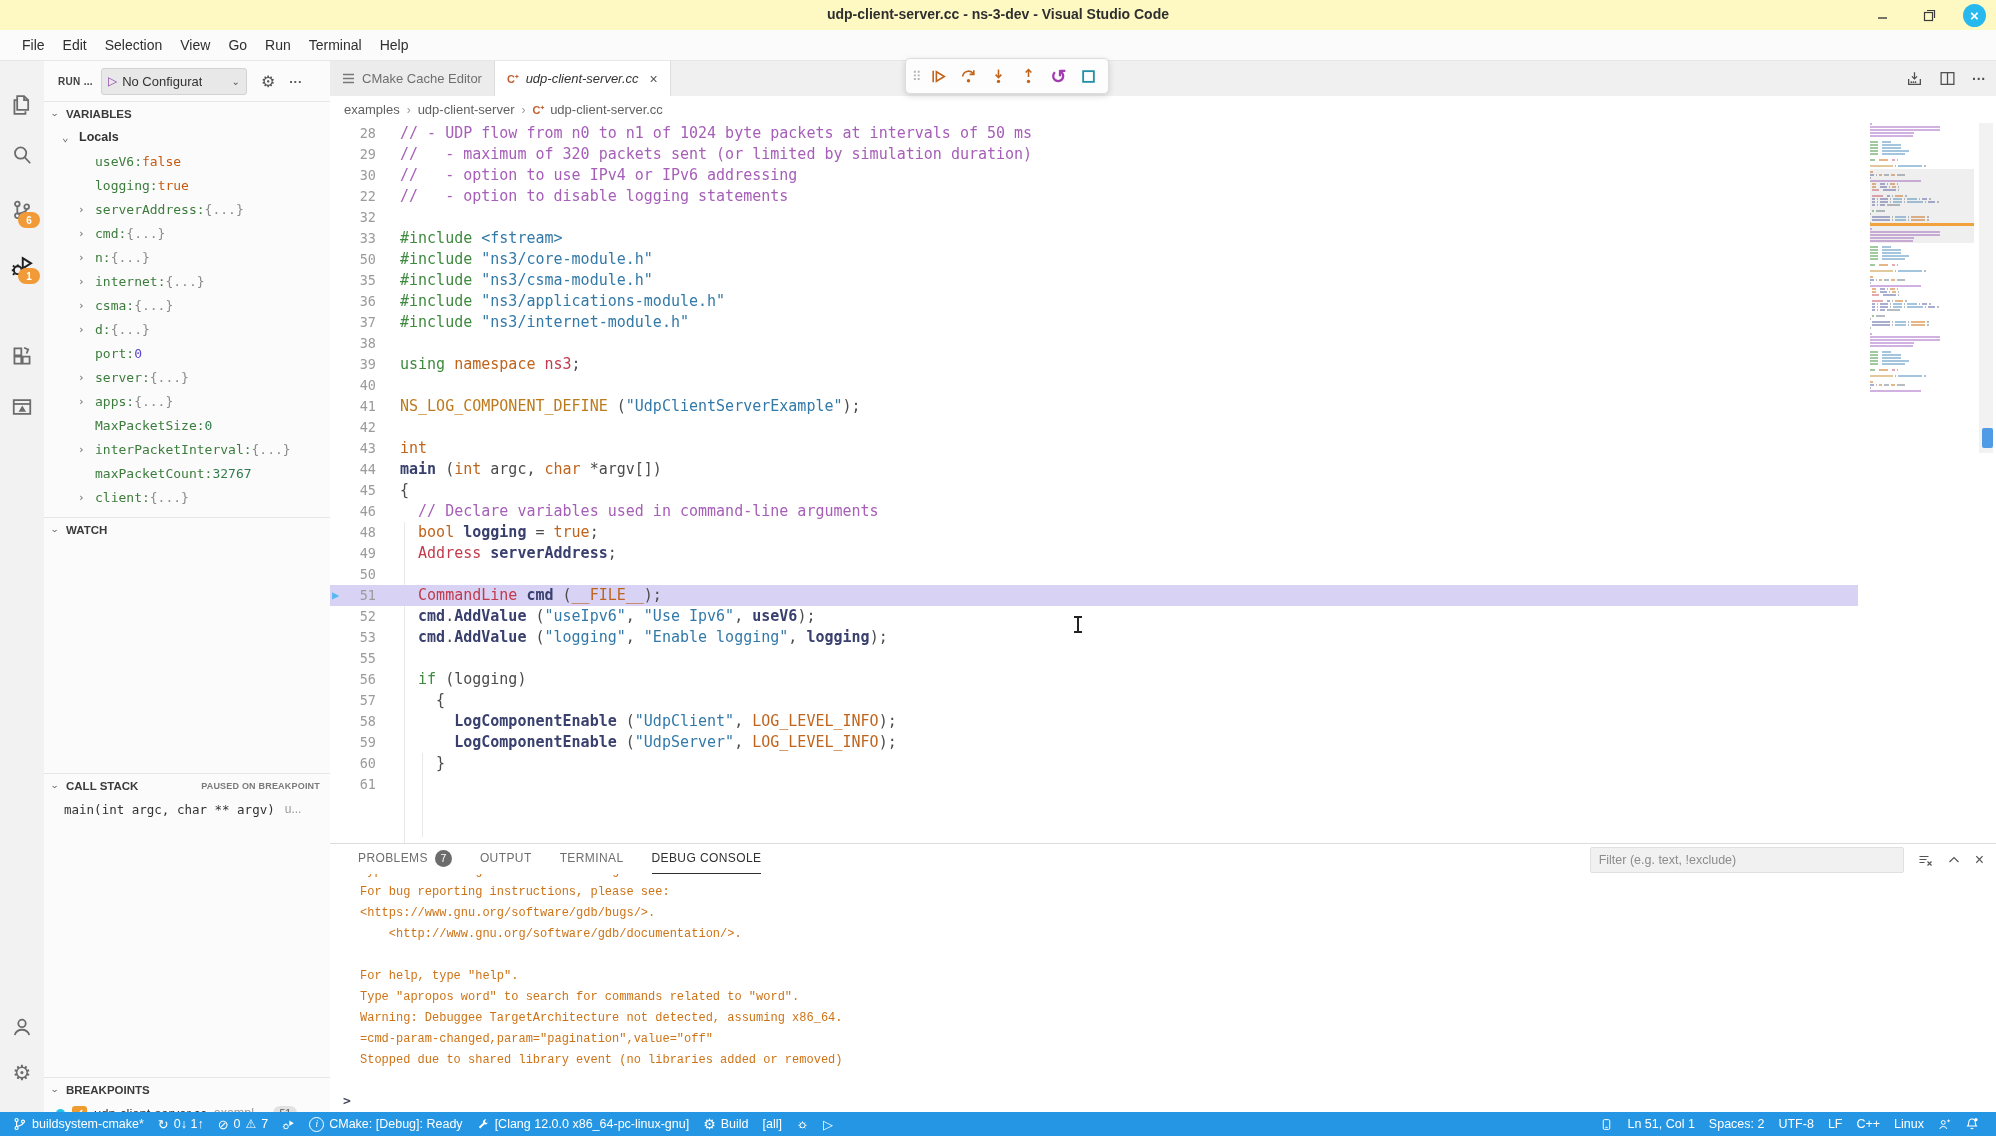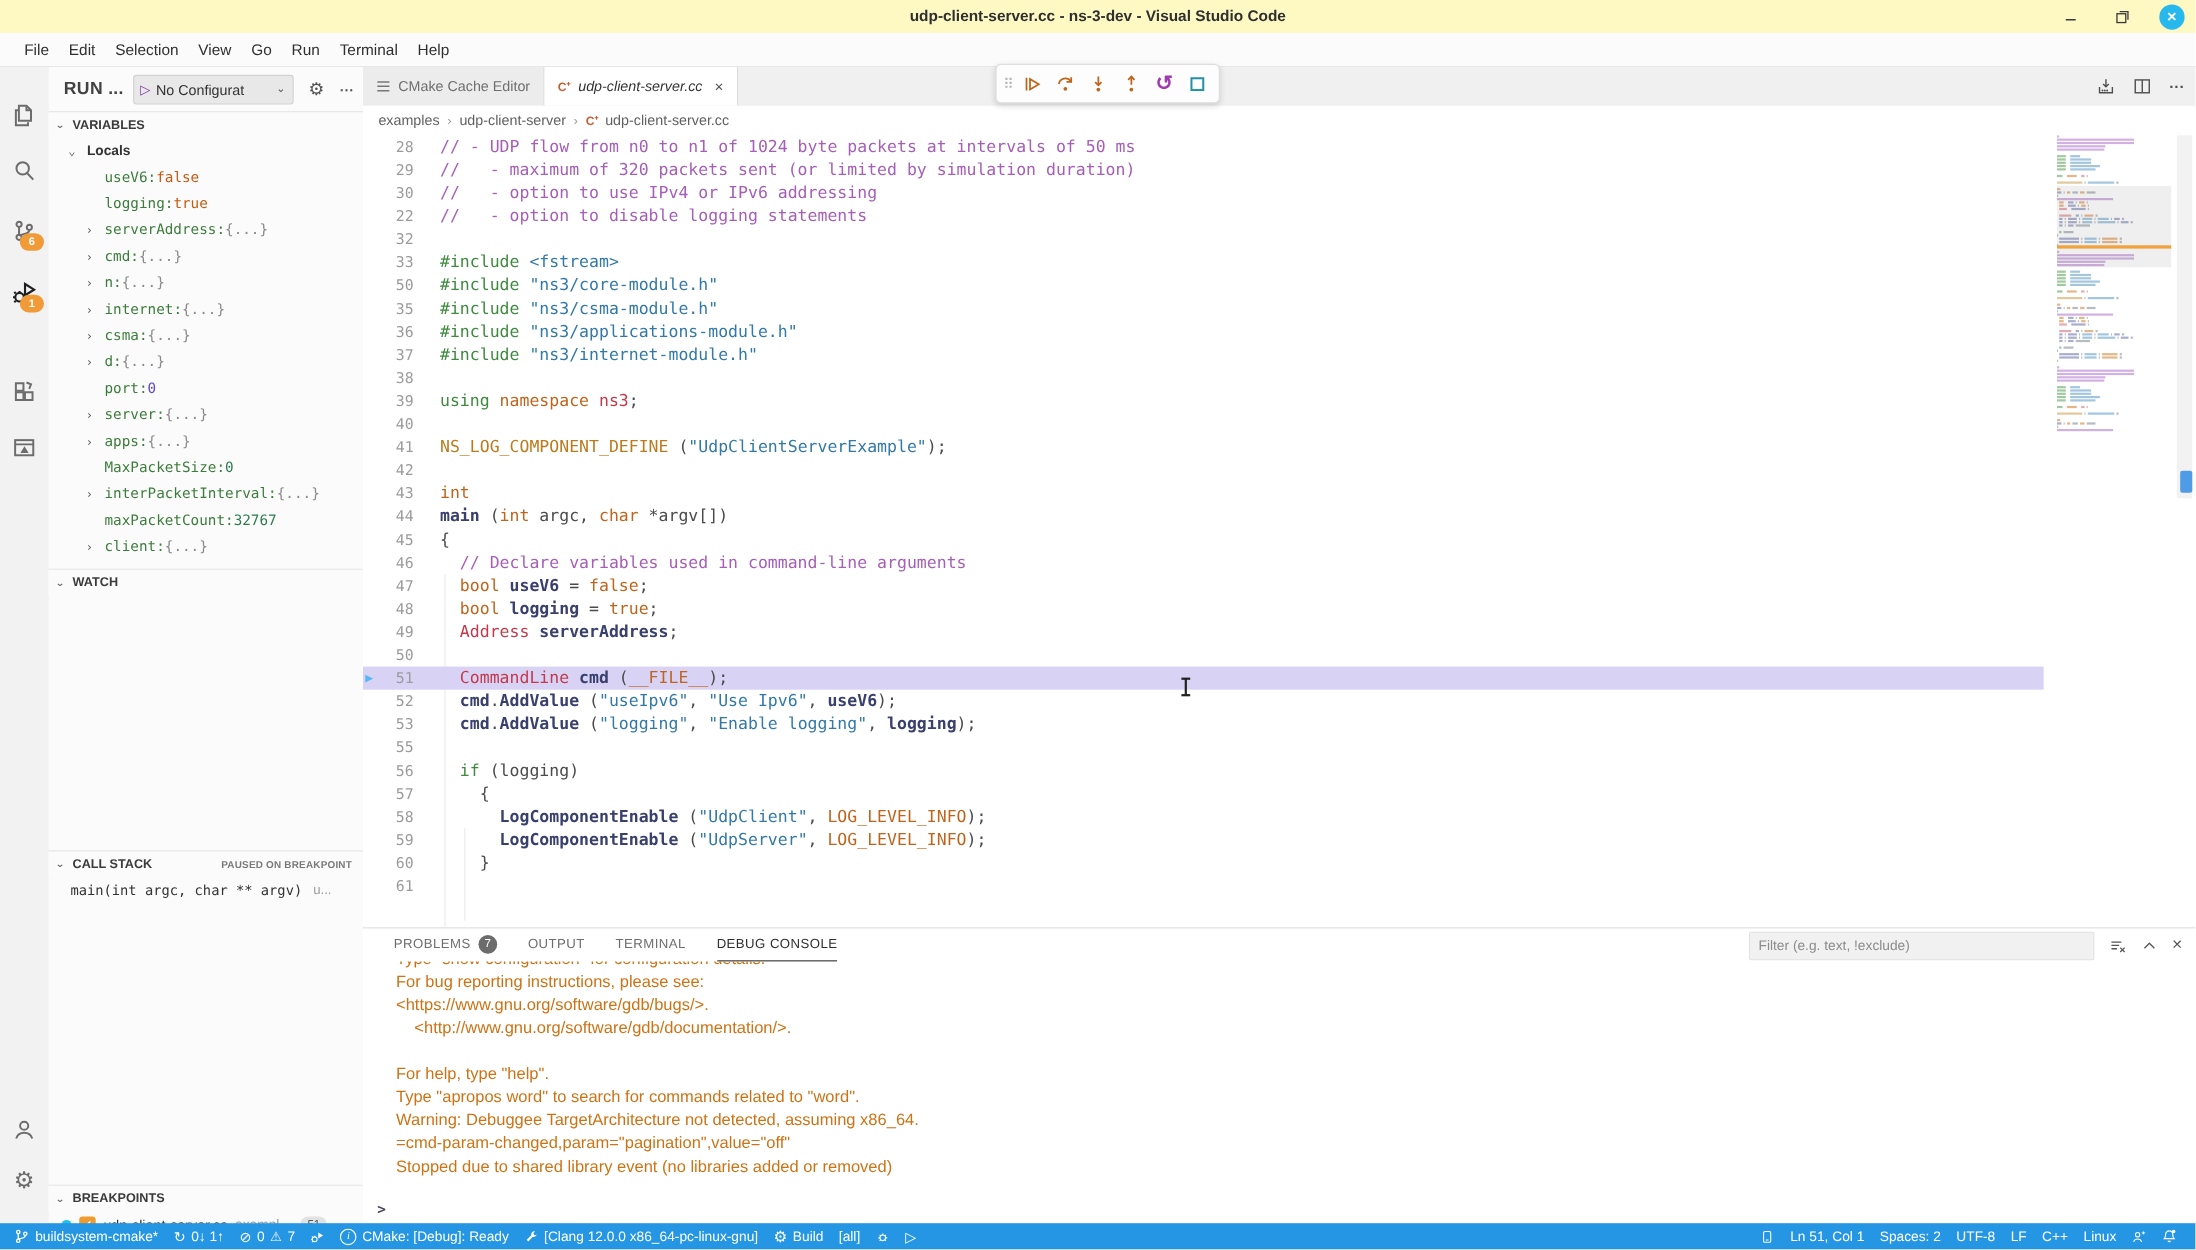--- a/index.html
+++ b/index.html
@@ -22,21 +22,21 @@
   
   .activitybar{position:absolute;top:61px;left:0;width:44px;bottom:24px;background:#f2f2f2;border-right:1px solid #e5e5e5}
   .act-item{position:absolute;left:0;width:44px;height:44px;display:flex;align-items:center;justify-content:center;color:#6c6c6c}
   .act-item.active{color:#1f1f1f}
   .act-item svg{stroke:currentColor;fill:none;stroke-width:1.3}
   .act-badge{position:absolute;right:4px;bottom:4px;min-width:16px;height:16px;border-radius:9px;background:#f09a38;color:#fff;font-size:10px;font-weight:bold;display:flex;align-items:center;justify-content:center;padding:0 3px}
 
   
   .sidebar{position:absolute;top:61px;left:44px;width:286px;bottom:24px;background:#fbfbfb;border-right:1px solid #e5e5e5;font-size:13px}
   .run-header{position:absolute;top:0;left:0;right:0;height:40px;display:flex;align-items:center;padding:0 8px 0 14px}
-  .run-title{font-size:16px;font-weight:bold;color:#424242;letter-spacing:.3px;margin-right:8px;white-space:nowrap}
+  .run-title{font-size:10px;font-weight:bold;color:#424242;letter-spacing:.3px;margin-right:8px;white-space:nowrap}
   .cfg-select{height:25px;background:#e8e8e8;border:1px solid #d2d2d2;border-radius:3px;display:flex;align-items:center;padding:0 6px;gap:5px;width:132px;overflow:hidden}
   .cfg-play{color:#8a3fa6;font-size:12px}
   .cfg-label{font-size:13px;color:#333;white-space:nowrap;overflow:hidden}
   .cfg-chev{color:#555;font-size:10px;margin-left:auto}
   .run-gear,.run-dots{margin-left:14px;color:#555}
   .section-h{display:flex;align-items:center;height:23px;font-size:11.5px;font-weight:bold;color:#3b3b3b;padding-left:6px;border-top:1px solid #e6e6e6;background:#fbfbfb}
   .section-h .chev{width:16px;color:#616161;font-size:11px;font-weight:normal;transform:scaleY(.8)}
   .var-row{height:24px;display:flex;align-items:center;padding-left:18px;font-family:"DejaVu Sans Mono",monospace;font-size:13px}
   .var-row .twist{width:17px;color:#616161;font-size:11px}
   .vname{color:#3c7c3c}
@@ -109,21 +109,21 @@
   .panel{position:absolute;left:330px;right:0;top:843px;bottom:24px;background:#fff;border-top:1px solid #ddd}
   .panel-header{position:absolute;top:0;left:0;right:0;height:29px;display:flex;align-items:center;padding-left:28px}
   .panel-tab{display:flex;align-items:center;gap:7px;margin-right:28px;font-size:12px;letter-spacing:.4px;color:#6e6e6e;height:29px;line-height:29px}
   .panel-tab.active{color:#2f2f2f;border-bottom:1.6px solid #2f2f2f}
   .panel-badge{min-width:17px;height:17px;border-radius:9px;background:#6c6c6c;color:#fff;font-size:10.5px;display:flex;align-items:center;justify-content:center;letter-spacing:0}
   .panel-right{position:absolute;right:12px;top:3px;display:flex;align-items:center;gap:14px;color:#555}
   .filter-input{width:296px;height:24px;background:#f1f1f1;border:1px solid #e0e0e0;border-radius:2px;font-size:12.5px;color:#333;padding:0 8px;font-family:"Liberation Sans",sans-serif}
   .filter-input::placeholder{color:#8c8c8c}
   .panel-right svg{stroke:currentColor;fill:none;stroke-width:1.2}
   .console{position:absolute;top:30px;left:0;right:0;bottom:26px;overflow:hidden;padding-left:30px}
-  .con-line{height:21px;line-height:21px;font-family:Liberation Sans, sans-serif;font-size:15px;color:#cd7316;white-space:pre}
+  .con-line{height:21px;line-height:21px;font-family:Liberation Mono, monospace;font-size:12px;color:#cd7316;white-space:pre}
   .con-line.clip{margin-top:-13px}
   .con-prompt{position:absolute;left:13px;bottom:4px;font-family:"DejaVu Sans Mono",monospace;font-size:13px;color:#44475a;font-weight:bold}
 
   
   .statusbar{position:absolute;left:0;right:0;bottom:0;height:24px;background:#2596e3;color:#fff;display:flex;align-items:center;font-size:12.5px}
   .sb-group{display:flex;align-items:center;height:100%}
   .sb-left{padding-left:6px}
   .sb-right{margin-left:auto;padding-right:10px}
   .sb-item{display:flex;align-items:center;gap:5px;padding:0 7px;height:100%;white-space:nowrap}
   .sb-item svg{stroke:#fff;fill:none;stroke-width:1.2}
@@ -463,21 +463,20 @@
         <div class="code-line"><span class="bp-slot"></span><span class="ln">37</span><span class="tk-kw">#include</span><span class="tk-pl"> </span><span class="tk-st">"ns3/internet-module.h"</span></div>
         <div class="code-line"><span class="bp-slot"></span><span class="ln">38</span></div>
         <div class="code-line"><span class="bp-slot"></span><span class="ln">39</span><span class="tk-kw">using</span><span class="tk-pl"> </span><span class="tk-ty">namespace</span><span class="tk-pl"> </span><span class="tk-cl">ns3</span><span class="tk-pl">;</span></div>
         <div class="code-line"><span class="bp-slot"></span><span class="ln">40</span></div>
         <div class="code-line"><span class="bp-slot"></span><span class="ln">41</span><span class="tk-mc">NS_LOG_COMPONENT_DEFINE</span><span class="tk-pl"> (</span><span class="tk-st">"UdpClientServerExample"</span><span class="tk-pl">);</span></div>
         <div class="code-line"><span class="bp-slot"></span><span class="ln">42</span></div>
         <div class="code-line"><span class="bp-slot"></span><span class="ln">43</span><span class="tk-ty">int</span></div>
         <div class="code-line"><span class="bp-slot"></span><span class="ln">44</span><span class="tk-fn">main</span><span class="tk-pl"> (</span><span class="tk-ty">int</span><span class="tk-pl"> argc, </span><span class="tk-ty">char</span><span class="tk-pl"> *argv[])</span></div>
         <div class="code-line"><span class="bp-slot"></span><span class="ln">45</span><span class="tk-pl">{</span></div>
         <div class="code-line"><span class="bp-slot"></span><span class="ln">46</span><span class="tk-cm">  // Declare variables used in command-line arguments</span></div>
-        <div class="code-line"><span class="bp-slot"></span><span class="ln">47</span><span class="tk-pl">  </span><span class="tk-ty">bool</span><span class="tk-pl"> </span><span class="tk-fn">useV6</span><span class="tk-pl"> = </span><span class="tk-ty">false</span><span class="tk-pl">;</span></div>
         <div class="code-line"><span class="bp-slot"></span><span class="ln">48</span><span class="tk-pl">  </span><span class="tk-ty">bool</span><span class="tk-pl"> </span><span class="tk-fn">logging</span><span class="tk-pl"> = </span><span class="tk-ty">true</span><span class="tk-pl">;</span></div>
         <div class="code-line"><span class="bp-slot"></span><span class="ln">49</span><span class="tk-pl">  </span><span class="tk-cl">Address</span><span class="tk-pl"> </span><span class="tk-fn">serverAddress</span><span class="tk-pl">;</span></div>
         <div class="code-line"><span class="bp-slot"></span><span class="ln">50</span></div>
         <div class="code-line hl"><span class="bp-slot">▶</span><span class="ln">51</span><span class="tk-pl">  </span><span class="tk-cl">CommandLine</span><span class="tk-pl"> </span><span class="tk-fn">cmd</span><span class="tk-pl"> (</span><span class="tk-ty">__FILE__</span><span class="tk-pl">);</span></div>
         <div class="code-line"><span class="bp-slot"></span><span class="ln">52</span><span class="tk-pl">  </span><span class="tk-fn">cmd</span><span class="tk-pl">.</span><span class="tk-fn">AddValue</span><span class="tk-pl"> (</span><span class="tk-st">"useIpv6"</span><span class="tk-pl">, </span><span class="tk-st">"Use Ipv6"</span><span class="tk-pl">, </span><span class="tk-fn">useV6</span><span class="tk-pl">);</span></div>
         <div class="code-line"><span class="bp-slot"></span><span class="ln">53</span><span class="tk-pl">  </span><span class="tk-fn">cmd</span><span class="tk-pl">.</span><span class="tk-fn">AddValue</span><span class="tk-pl"> (</span><span class="tk-st">"logging"</span><span class="tk-pl">, </span><span class="tk-st">"Enable logging"</span><span class="tk-pl">, </span><span class="tk-fn">logging</span><span class="tk-pl">);</span></div>
         <div class="code-line"><span class="bp-slot"></span><span class="ln">55</span></div>
         <div class="code-line"><span class="bp-slot"></span><span class="ln">56</span><span class="tk-pl">  </span><span class="tk-kw">if</span><span class="tk-pl"> (logging)</span></div>
         <div class="code-line"><span class="bp-slot"></span><span class="ln">57</span><span class="tk-pl">    {</span></div>
         <div class="code-line"><span class="bp-slot"></span><span class="ln">58</span><span class="tk-pl">      </span><span class="tk-fn">LogComponentEnable</span><span class="tk-pl"> (</span><span class="tk-st">"UdpClient"</span><span class="tk-pl">, </span><span class="tk-ty">LOG_LEVEL_INFO</span><span class="tk-pl">);</span></div>

